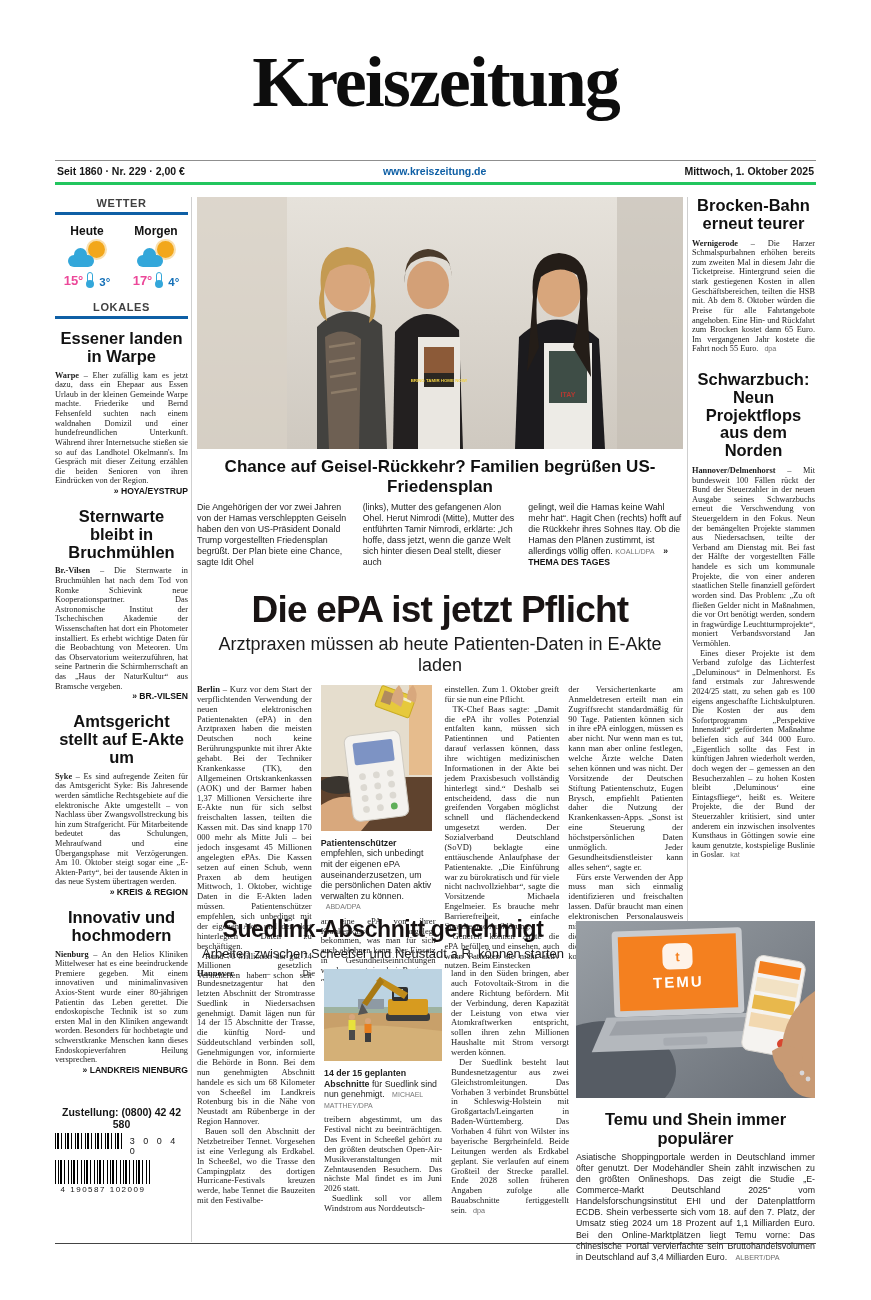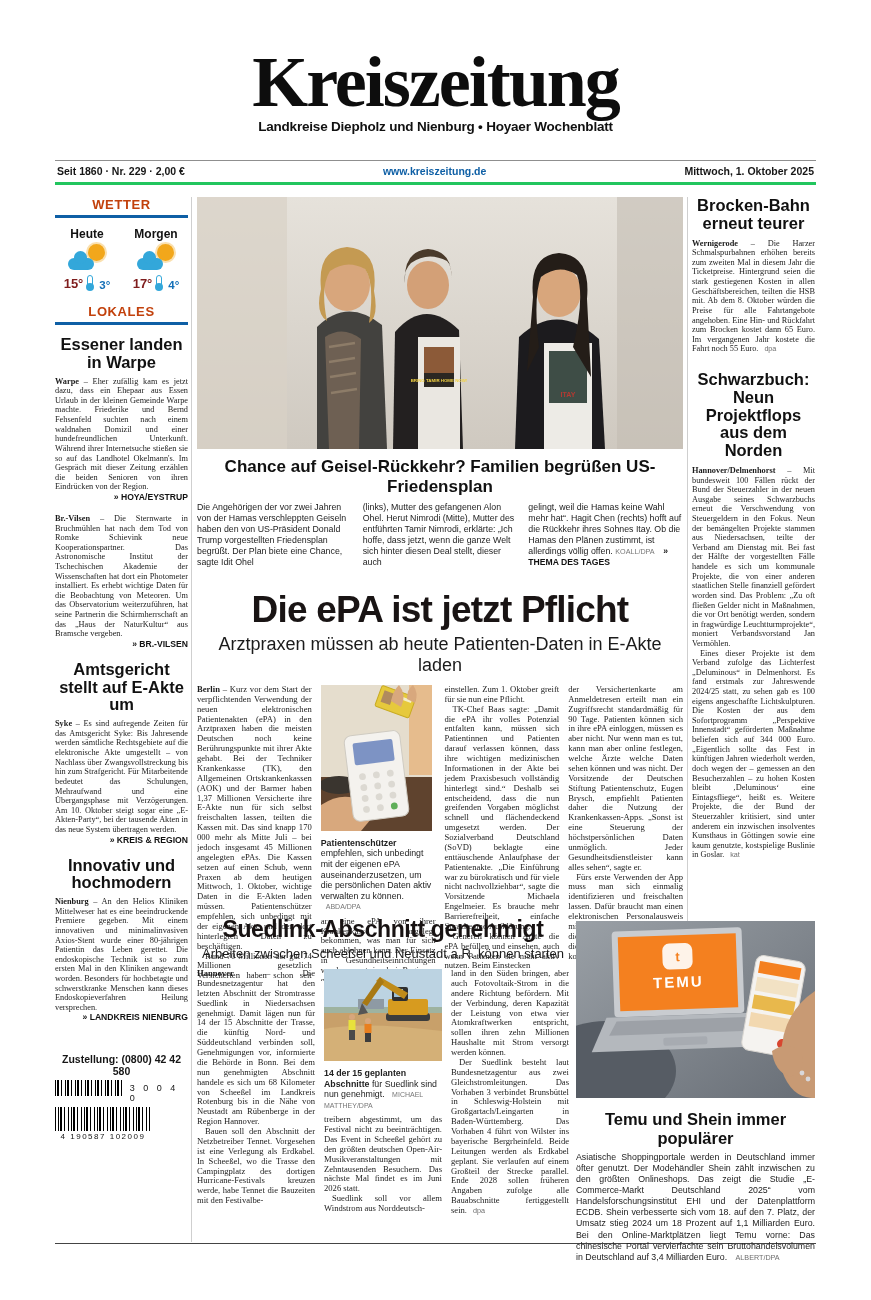--- a/index.html
+++ b/index.html
@@ -18,33 +18,33 @@
   .info-center { color:#0e5fa5; }
 
   
   .vr { position:absolute; width:1px; background:#cfcfcf; }
   .vr1 { left:191px; top:197px; height:1045px; }
   .vr2 { left:687px; top:197px; height:733px; }
   .bottom-rule { position:absolute; left:55px; top:1243px; width:761px; height:1px; background:#444; }
 
   
   .col-left { position:absolute; left:55px; top:197px; width:133px; }
-  .sec-head { color:#c2410c; font-weight:700; font-size:13px; text-align:center;
+  .sec-head { color:#404040; font-weight:700; font-size:11px; text-align:center;
               letter-spacing:0.6px; padding-bottom:3px; border-bottom:3px solid #0e5fa5; }
   .wx-grid { display:flex; justify-content:space-between; margin:9px 2px 2px 2px; }
   .wx-cell { width:60px; text-align:center; }
   .wx-day { font-weight:700; font-size:12px; color:#111; }
   .wicon { position:relative; width:44px; height:30px; margin:3px auto 1px auto; }
   .sun { position:absolute; right:4px; top:0; width:17px; height:17px; border-radius:50%;
          background:#f2a71b; box-shadow:0 0 0 2px rgba(242,167,27,0.35); }
   .cloud { position:absolute; left:3px; bottom:4px; width:26px; height:12px; background:#33a7da; border-radius:8px; }
   .cloud::before { content:''; position:absolute; width:13px; height:13px; border-radius:50%;
                    background:#33a7da; top:-7px; left:6px; }
   .wx-temps { display:flex; align-items:flex-end; justify-content:center; gap:3px; }
-  .t-high { color:#7f1d1d; font-weight:700; font-size:13px; }
+  .t-high { color:#ec4899; font-weight:700; font-size:13px; }
   .t-low  { color:#1470b8; font-weight:700; font-size:11.5px; }
   .thermo { display:inline-block; width:4px; height:10px; border:1.5px solid #33a7da;
             border-radius:3px 3px 0 0; position:relative; background:#fff; margin:0 3px 4px 1px; }
   .thermo::after { content:''; position:absolute; left:-2.5px; bottom:-5px; width:8px; height:8px;
                    background:#33a7da; border-radius:50%; }
   .lokales-head { margin-top:13px; }
 
   .tease { margin-top:11px; }
   .tease h3 { margin:0 0 5px 0; font-size:16.5px; line-height:1.08; text-align:center; font-weight:700; color:#111; }
   .serif-body { font-family:"Liberation Serif", serif; font-size:8.3px; line-height:1.16;
@@ -106,21 +106,20 @@
   .col-right h3 { margin:0 0 6px 0; font-size:16.5px; line-height:1.08; text-align:center; font-weight:700; color:#111; }
   .schwarzbuch { margin-top:17px; }
 </style>
 </head>
 <body>
 
 <div class="page">
 
   <div class="masthead">
     <div class="mast-title">Kreiszeitung</div>
-    <div class="mast-sub">Landkreise Diepholz und Nienburg • Hoyaer Wochenblatt</div>
   </div>
   <div class="info-row">
     <span>Seit 1860 · Nr. 229 · 2,00 €</span>
     <span class="info-center">www.kreiszeitung.de</span>
     <span>Mittwoch, 1. Oktober 2025</span>
   </div>
 
   <div class="vr vr1"></div>
   <div class="vr vr2"></div>
   <div class="bottom-rule"></div>
@@ -158,20 +157,21 @@
 
     <div class="tease">
       <h3>Essener landen in Warpe</h3>
       <div class="serif-body">
           <p><span class="lead">Warpe</span> <span>– Eher zufällig kam es jetzt dazu, dass ein Ehepaar aus Essen Urlaub in der kleinen Gemeinde Warpe machte. Friederike und Bernd Fehsenfeld suchten nach einem waldnahen Domizil und einer hundefreundlichen Unterkunft. Während ihrer Internetsuche stießen sie so auf das Landhotel Okelmann's. Im Gespräch mit dieser Zeitung erzählen die beiden Senioren von ihren Eindrücken von der Region.</span></p>
       <span class="ref">» HOYA/EYSTRUP</span>
         </div>
     </div>
 
     <div class="tease">
+      <h3>Sternwarte bleibt in Bruchmühlen</h3>
       <div class="serif-body">
           <p><span class="lead">Br.-Vilsen</span> <span>– Die Sternwarte in Bruchmühlen hat nach dem Tod von Romke Schievink neue Kooperationspartner. Das Astronomische Institut der Tschechischen Akademie der Wissenschaften hat dort ein Photometer installiert. Es erhebt wichtige Daten für die Beobachtung von Meteoren. Um das Observatorium weiterzuführen, hat seine Partnerin die Schirmherrschaft an das „Haus der NaturKultur“ aus Bramsche vergeben.</span></p>
       <span class="ref">» BR.-VILSEN</span>
         </div>
     </div>
 
     <div class="tease">
       <h3>Amtsgericht stellt auf E-Akte um</h3>
       <div class="serif-body">
           <p><span class="lead">Syke</span> <span>– Es sind aufregende Zeiten für das Amtsgericht Syke: Bis Jahresende werden sämtliche Rechtsgebiete auf die elektronische Akte umgestellt – von Nachlass über Zwangsvollstreckung bis hin zum Strafgericht. Für Mitarbeitende bedeutet das Schulungen, Mehraufwand und eine Übergangsphase mit Verzögerungen. Am 10. Oktober steigt sogar eine „E-Akten-Party“, bei der tausende Akten in das neue System übertragen werden.</span></p>

